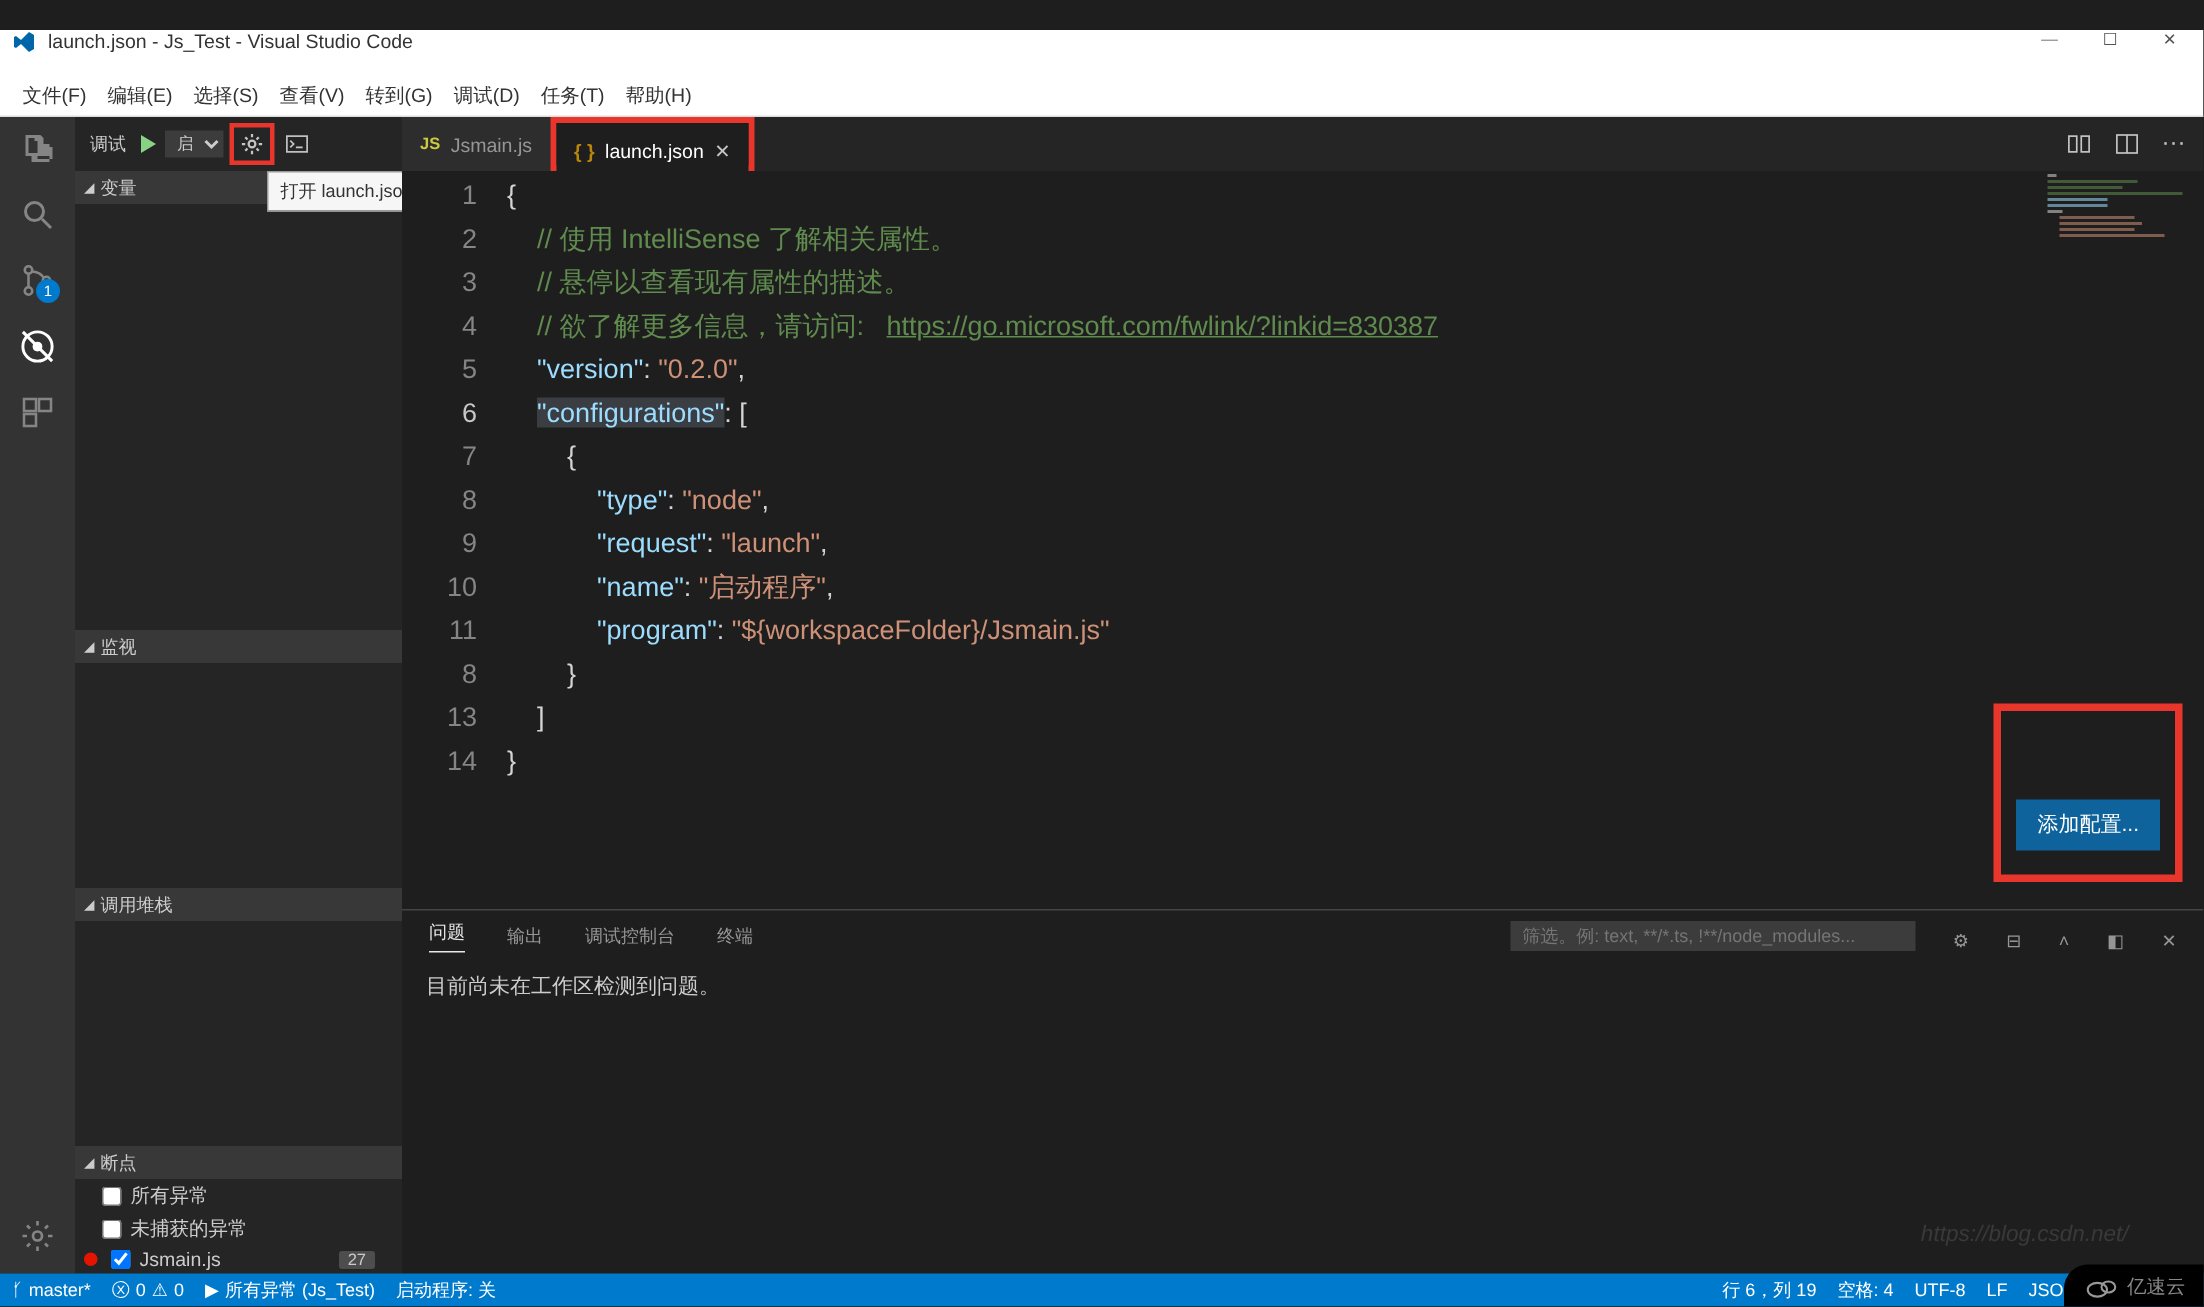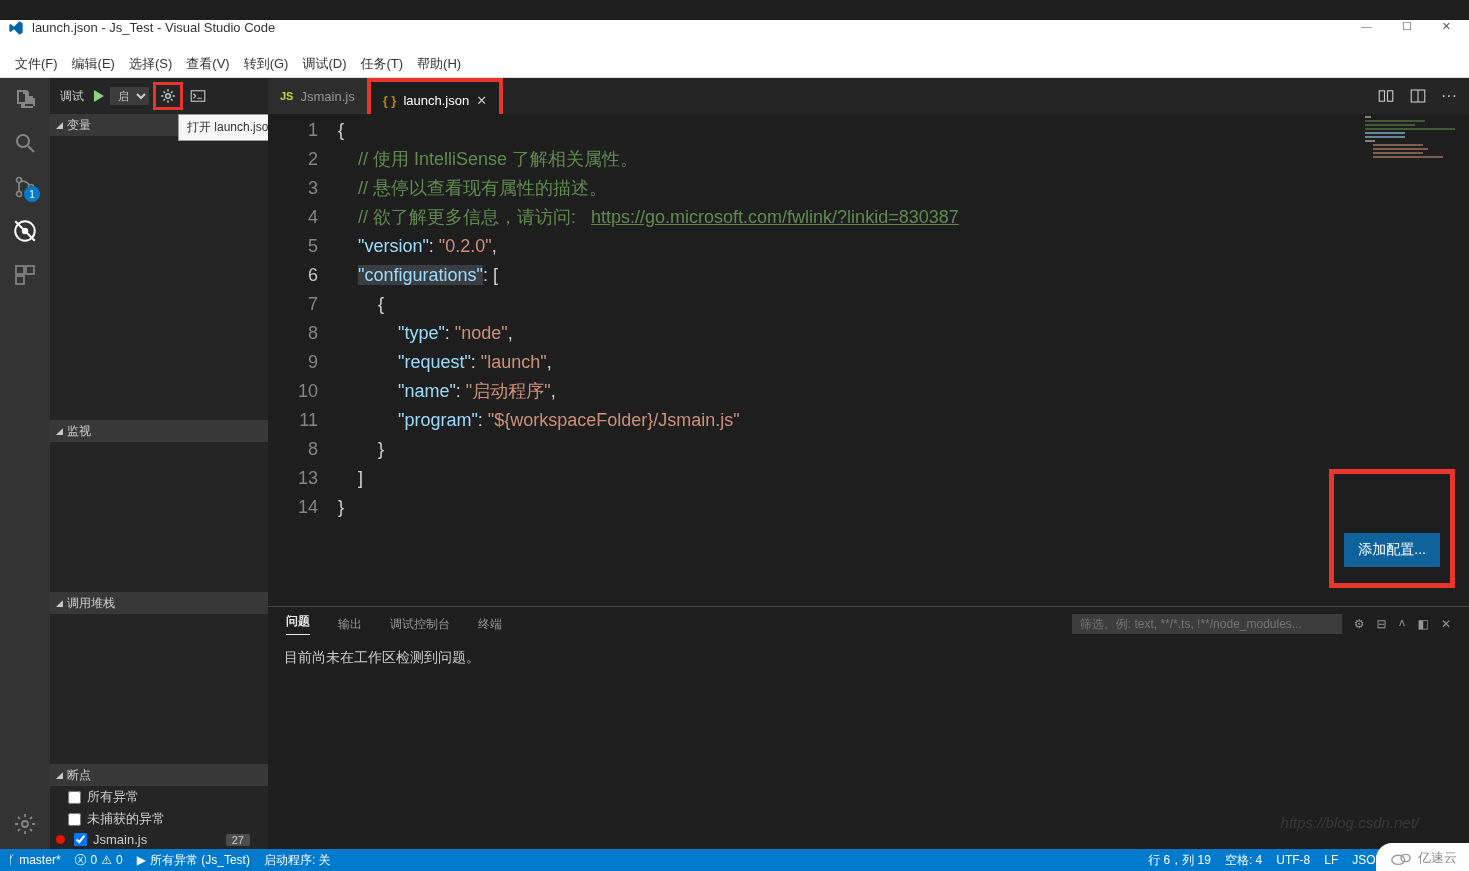--- a/index.html
+++ b/index.html
@@ -63,33 +63,33 @@
 .c-link { color: #608b4e; text-decoration: underline; margin-left: 10px; }
 .hl-word { background: #3a3d41; }
 .add-config-box { position: absolute; right: 14px; bottom: 18px; border: 5px solid #e8362d; padding: 16px 10px; }
 .add-config-btn { background: #0e639c; color: #fff; padding: 8px 14px; font-size: 14px; border: none; cursor: pointer; margin-top: 43px; }
 .minimap { position: absolute; top: 0; right: 0; width: 110px; height: 56px; opacity: 0.55; }
 .minimap div { height: 2px; margin: 2px 0 2px 6px; }
 
 
 .panel { height: 243px; background: #1e1e1e; border-top: 1px solid #444; display: flex; flex-direction: column; }
 .panel-tabs { height: 34px; display: flex; align-items: center; padding: 0 18px; font-size: 12px; gap: 28px; color: #969696; }
-.panel-tabs .ptab.active { color: #e7e7e7; border-bottom: 1px solid #e7e7e7; padding-bottom: 4px; font-weight: bold; }
-.panel-tabs .panel-right { margin-left: auto; display: flex; align-items: center; gap: 12px; font-size: 12px; }
+.panel-tabs .ptab.active { color: #e7e7e7; border-bottom: 1px solid #e7e7e7; padding-bottom: 4px; }
+.panel-tabs .panel-right { margin-left: auto; display: flex; align-items: flex-end; gap: 25px; font-size: 12px; }
 .panel-tabs input { background: #3c3c3c; border: none; color: #aaa; padding: 3px 8px; width: 270px; font-size: 12px; }
 .panel-body { padding: 8px 16px; font-size: 14px; color: #ccc; }
 
 
 .statusbar { height: 22px; background: #007acc; color: #fff; display: flex; align-items: center; font-size: 12px; padding: 0 8px; gap: 14px; }
 .statusbar .right { margin-left: auto; display: flex; gap: 14px; }
 .statusbar span { display: inline-flex; align-items: center; gap: 4px; }
 
 
 .watermark { position: absolute; right: 50px; bottom: 40px; color: #5a5a5a; font-size: 15px; font-style: italic; opacity: 0.45; margin-left: 12px; }
-.yisu-badge { position: absolute; right: 0; bottom: 0; background: #ffffff; color: #888; border-radius: 16px 0 0 0; padding: 6px 12px 4px 14px; font-size: 13px; display: flex; align-items: center; gap: 6px; }
+.yisu-badge { position: absolute; right: 0; bottom: 0; background: #000000; color: #888; border-radius: 16px 0 0 0; padding: 6px 12px 4px 14px; font-size: 13px; display: flex; align-items: center; gap: 6px; }
 
 svg { display: block; }
 </style>
 </head>
 <body>
 
 <div class="titlebar">
   <svg class="vscode-icon" viewBox="0 0 24 24">
       <path fill="#0065a9" d="M17 2l5 3v14l-5 3-8-8-5 4-2-1V7l2-1 5 4 8-8z"></path>
     </svg>

